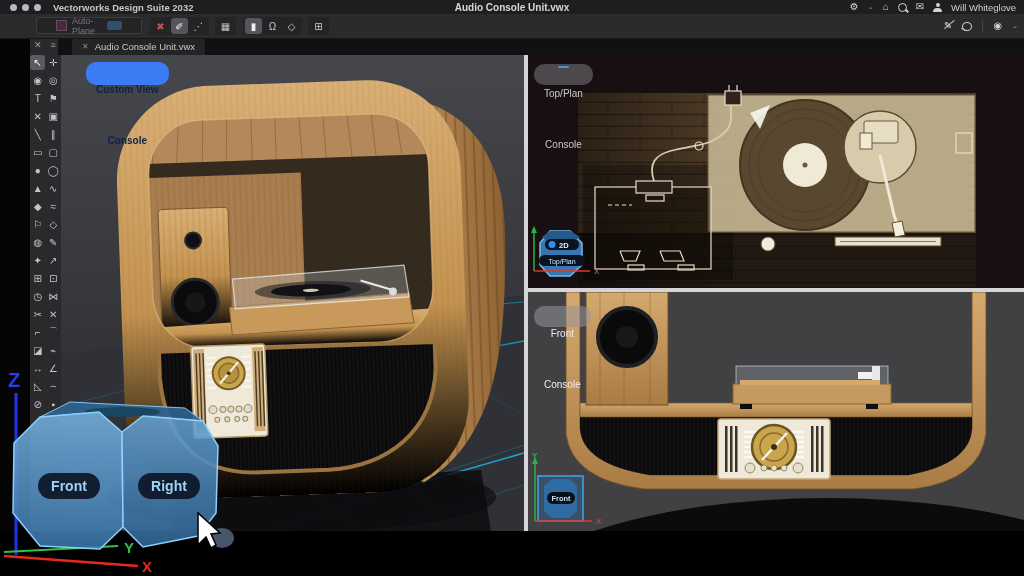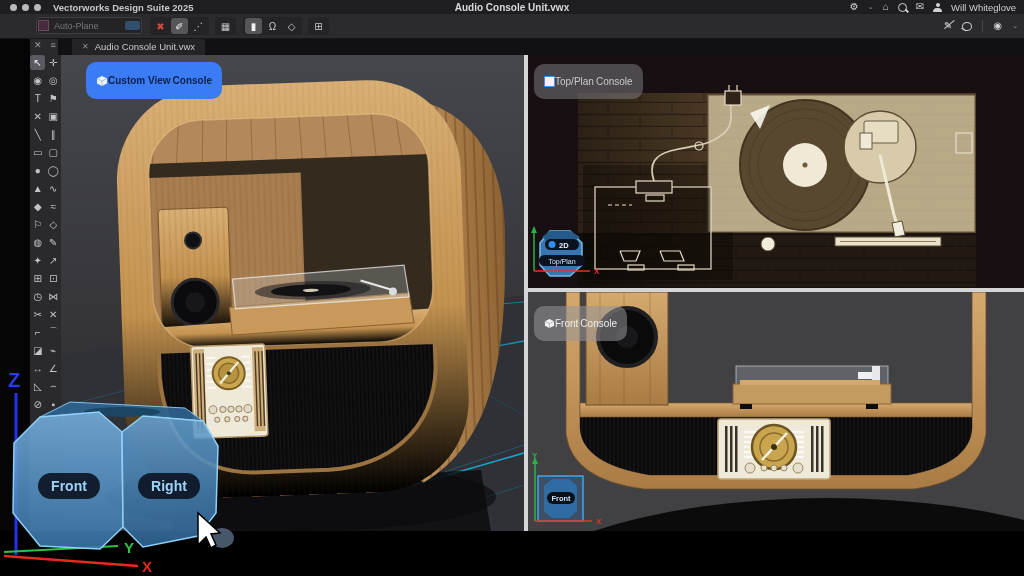--- a/index.html
+++ b/index.html
@@ -18,21 +18,21 @@
   .css-search::after{content:"";position:absolute;width:4px;height:1.6px;background:#d2d2d5;transform:rotate(45deg);right:-3px;bottom:-1px;}
   .css-person{width:9px;height:9px;display:inline-block;}
   .css-person::before{content:"";position:absolute;width:4px;height:4px;border-radius:50%;background:#d2d2d5;left:2.5px;top:0;}
   .css-person::after{content:"";position:absolute;width:9px;height:4px;border-radius:4px 4px 0 0;background:#d2d2d5;left:0;bottom:0;}
   .css-lasso{width:8px;height:7px;border:1.3px solid #cfcfd2;border-radius:50%;display:inline-block;}
   .css-lasso::after{content:"";position:absolute;width:5px;height:1.4px;background:#cfcfd2;transform:rotate(30deg);left:-2px;bottom:-1px;}
   .slashed::after{content:"";position:absolute;left:-1px;top:5px;width:13px;height:1.4px;background:#cfcfd2;transform:rotate(-40deg);}
   .username{font-size:9.5px;color:#d0d0d3;margin-left:0;}
   
   .toolrow{position:absolute;left:0;top:14px;width:1024px;height:24px;background:#2b2b2d;border-bottom:1px solid #161617;z-index:55;}
-  .autoplane{position:absolute;left:36px;top:3px;width:106px;height:17px;border:1px solid #3e3e41;background:#242426;border-radius:3px;display:flex;align-items:center;gap:5px;padding:0 1px;box-sizing:border-box;}
+  .autoplane{position:absolute;left:36px;top:3px;width:106px;height:17px;border:1px solid #3e3e41;background:#242426;border-radius:3px;display:flex;align-items:center;gap:5px;padding:0 19px;box-sizing:border-box;}
   .swatch{width:9px;height:9px;background:#472b3d;border:1px solid #6a4a5e;}
   .ap-label{font-size:9px;color:#77777b;flex:1;}
   .ap-chip{width:15px;height:9px;background:#32506e;border-radius:2px;}
   .tgroup{position:absolute;top:3px;display:flex;gap:2px;background:#242426;border-radius:3px;padding:0 2px;height:18px;align-items:center;}
   .tbtn{width:17px;height:16px;display:flex;align-items:center;justify-content:center;font-size:10px;color:#c9c9cb;border-radius:3px;}
   .tbtn.sel{background:#55555a;color:#f0f0f2;}
   .tgroup-right{position:absolute;right:6px;top:3px;display:flex;gap:10px;align-items:center;height:18px;}
   .vsep{width:1px;height:12px;background:#47474a;}
   
   .tabbar{position:absolute;left:58px;top:38px;width:966px;height:17px;background:#111113;z-index:50;}
@@ -45,41 +45,41 @@
   .tool{width:15px;height:15px;display:flex;align-items:center;justify-content:center;font-size:10px;color:#c4c4c7;border-radius:3px;}
   .tool.sel{background:#5a5a60;color:#fff;}
   
   .vp-main{position:absolute;left:61px;top:55px;width:463px;height:476px;background:#2c2c30;}
   .vp-plan{position:absolute;left:528px;top:55px;width:519px;height:234px;background:#160f12;}
   .vp-front{position:absolute;left:528px;top:292px;width:496px;height:239px;background:#3f3f42;}
   .div-v{position:absolute;left:524px;top:55px;width:4px;height:476px;background:#d5d5d7;z-index:20;}
   .div-h{position:absolute;left:528px;top:288px;width:496px;height:4px;background:#d5d5d7;z-index:21;}
   .letterbox{position:absolute;left:0;top:531px;width:1024px;height:45px;background:#000;z-index:30;}
   
-  .pill{position:absolute;height:19px;border-radius:10px;display:flex;align-items:center;gap:0;padding:9px 10px;font-size:10px;z-index:25;white-space:nowrap;}
+  .pill{position:absolute;height:19px;border-radius:10px;display:flex;align-items:center;gap:20px;padding:2px 10px;font-size:10px;z-index:25;white-space:nowrap;flex-direction:column;}
   .pill .gap{width:2px;}
   .pill-main{left:86px;top:62px;background:#3b7cf5;color:#0d2148;font-weight:bold;}
   .pill-plan{left:534px;top:64px;height:17px;background:rgba(130,130,134,.5);color:#c9c9cc;}
   .pill-front{left:534px;top:306px;height:17px;background:rgba(150,150,154,.55);color:#ededef;}
   .sq2d{width:9px;height:9px;background:#f2f4f8;border:1.5px solid #4a90e8;border-radius:1px;}
   .navcube{position:absolute;left:0;top:355px;z-index:50;}
   svg text{font-family:"Liberation Sans","DejaVu Sans",sans-serif;}
 </style>
 </head>
 <body>
 
 <div id="stage">
 
   <div class="titlebar">
     <div class="lights">
       <div class="light"></div>
       <div class="light"></div>
       <div class="light"></div>
     </div>
-    <div class="apptitle">Vectorworks Design Suite 2025</div>
+    <div class="apptitle">Vectorworks Design Suite 2032</div>
     <div class="doctitle">Audio Console Unit.vwx</div>
     <div class="tb-right">
       <span id="hicons1" style="display:flex;gap:9px;align-items:center;">
           <span class="hicon">⚙</span>
           <span class="hicon small">⌄</span>
           <span class="hicon">⌂</span>
           <span class="hicon css-search"></span>
           <span class="hicon">✉</span>
           <span class="hicon css-person"></span>
         </span>

